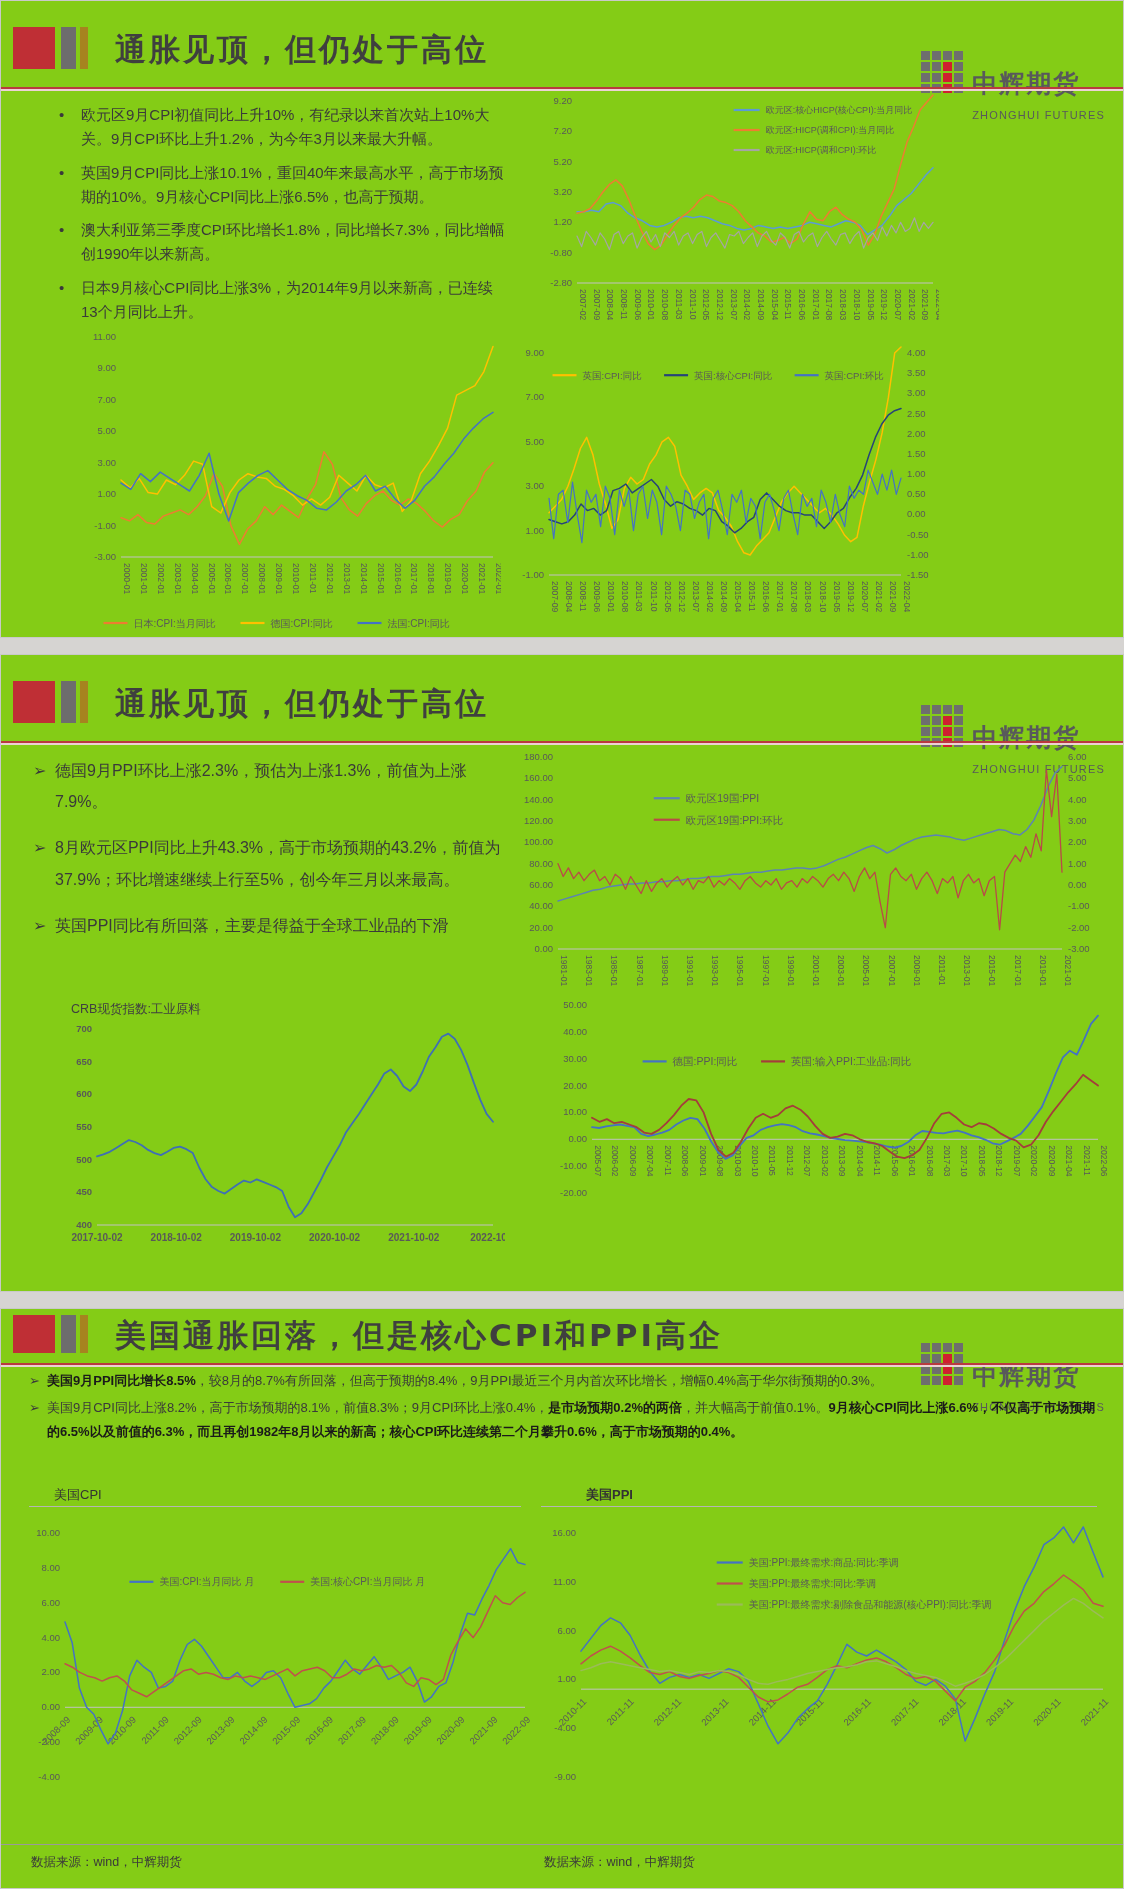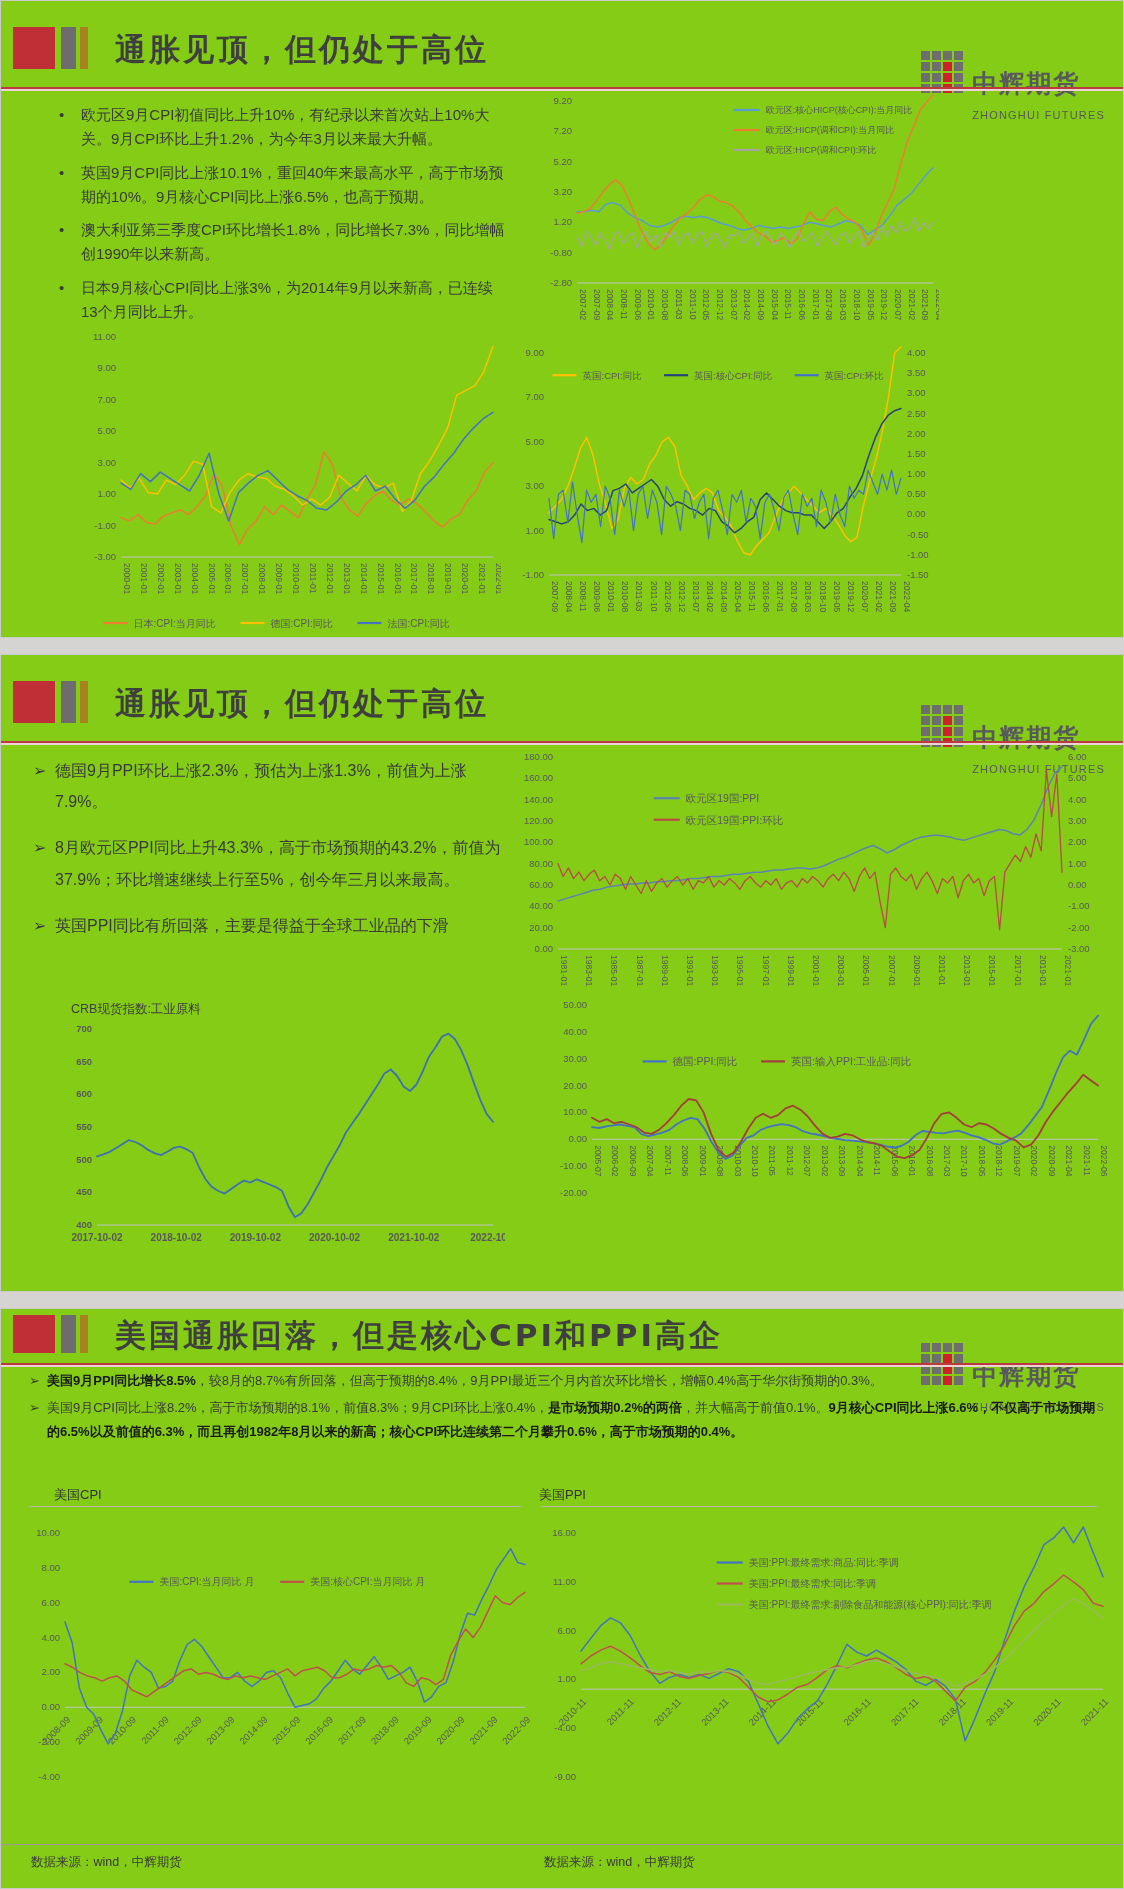--- a/index.html
+++ b/index.html
@@ -45,21 +45,21 @@
   #c-ukcpi{left:510px;top:344px;width:432px;height:288px;}
   #c-euppi{left:505px;top:84px;width:602px;height:258px;margin-top:8px;}
   #crb-title{position:absolute;left:70px;top:346px;width:420px;text-align:left;font-size:12.5px;color:#404040;}
   #c-crb{left:58px;top:366px;width:446px;height:230px;font-weight:bold;}
   #c-deuk{left:543px;top:342px;width:564px;height:252px;text-align:right;}
   #c-uscpi{left:22px;top:200px;width:512px;height:330px;}
   #c-usppi{left:540px;top:200px;width:572px;height:330px;}
   
   .sec-label{position:absolute;top:177px;font-size:13px;color:#333;margin-left:23px;}
   #sec-cpi{left:30px;}
-  #sec-ppi{left:515px;}
+  #sec-ppi{left:562px;font-weight:bold;}
   .sec-line{position:absolute;top:197px;border-top:1px solid #b5b5b5;}
   #secline-l{left:28px;width:492px;}
   #secline-r{left:540px;width:556px;}
   .footer-line{position:absolute;left:0;right:0;top:535px;border-top:1px solid #9a9a9a;}
   .footer-text{position:absolute;top:545px;font-size:12.5px;font-weight:normal;color:#3a3a3a;}
   #footer-l{left:30px;}
   #footer-r{left:543px;}
 </style>
 </head>
 <body>

